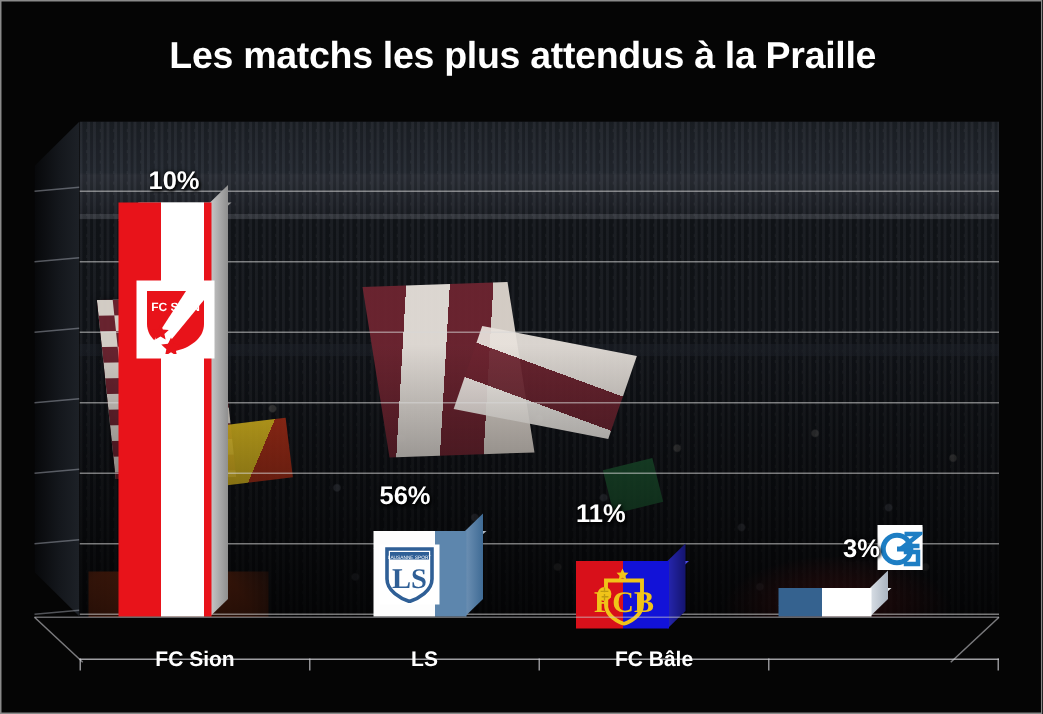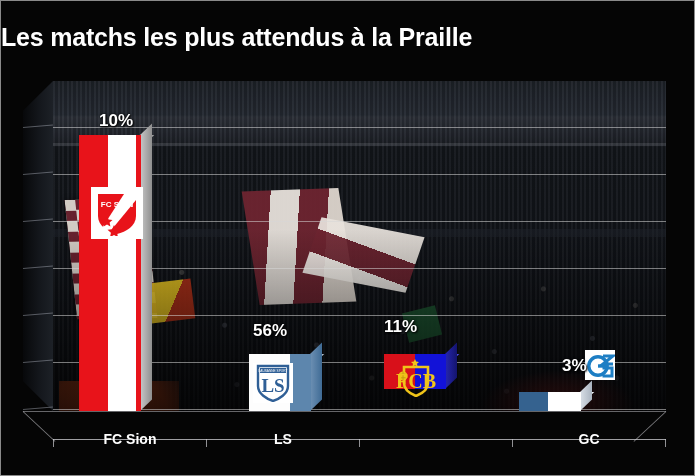--- a/index.html
+++ b/index.html
@@ -14,20 +14,21 @@
     width: 695px; height: 476px;
     background: #050505;
     border: 1px solid #8a8a8a;
   }
 
   
   #chart-title {
     position: absolute;
     left: 0; top: 22px;
     width: 695px;
+    text-align: center;
     color: #ffffff;
     font-size: 25px;
     font-weight: bold;
     letter-spacing: -0.2px;
     white-space: nowrap;
   }
 
   
   #plot-area {
     position: absolute;
@@ -344,36 +345,36 @@
           <path d="M3 2 H33 V22 C33 30 24 35 18 37 C12 35 3 30 3 22 Z" fill="#ffffff" stroke="#2f5f96" stroke-width="2.4"></path>
           <rect x="5" y="4" width="26" height="5" fill="#2f5f96"></rect>
           <text x="18" y="8.4" font-family="Liberation Sans, sans-serif" font-size="3.2" fill="#ffffff" text-anchor="middle">LAUSANNE SPORT</text>
           <text x="18" y="28" font-family="Liberation Serif, serif" font-size="19" font-weight="bold" fill="#2f5f96" text-anchor="middle">LS</text>
         </svg>
       </div>
     </div>
   </div>
   <div class="value-label" style="left:252px; top:320px;">56%</div>
 
-  <div class="bar-group" style="left:383px; top:353px; width:62px; height:35px;">
+  <div class="bar-group" style="left:383px; top:373px; width:62px; height:45px;">
     <div class="bar-top" style="background:linear-gradient(to right,#e0434a 0 48%,#4e4ee8 48% 100%);"></div>
     <div class="bar-side" style="background:linear-gradient(to right,#2626b0,#14146e);"></div>
     <div class="bar-front" style="background:linear-gradient(to right,#d8101a 0 50%,#1212d8 50% 100%);">
       <div class="crest crest-fcb" style="left:11px; top:2px;">
         <svg width="40" height="40" viewBox="0 0 40 40" aria-hidden="true">
           <path d="M19 2 l1.2 2.6 2.8.3-2 1.9.5 2.8-2.5-1.4-2.5 1.4.5-2.8-2-1.9 2.8-.3z" fill="#f0c419"></path>
           <path d="M8 10 H32 V26 C32 33 25 37 20 39 C15 37 8 33 8 26 Z" fill="none" stroke="#f0c419" stroke-width="2.6"></path>
           <circle cx="7" cy="19" r="4.6" fill="#f0c419"></circle>
           <path d="M4.4 17.2 l5.2 0 M4.4 20.8 l5.2 0 M7 14.6 l0 8.8" stroke="#c09a10" stroke-width=".9"></path>
           <text x="20" y="31" font-family="Liberation Serif, serif" font-size="20" font-weight="bold" fill="#f0c419" text-anchor="middle">FCB</text>
         </svg>
       </div>
     </div>
   </div>
-  <div class="value-label" style="left:383px; top:316px;">11%</div>
+  <div class="value-label" style="left:383px; top:332px;">11%</div>
 
   <div class="bar-group" style="left:518px; top:391px; width:62px; height:19px;">
     <div class="bar-top" style="background:linear-gradient(to right,#5b86b3 0 46%,#f2f5f8 46% 100%);"></div>
     <div class="bar-side" style="background:linear-gradient(to right,#d9dfe6,#aab4c0);"></div>
     <div class="bar-front" style="background:linear-gradient(to right,#35628f 0 47%,#ffffff 47% 100%);"></div>
   </div>
   <div class="crest crest-gc" style="left:584px; top:349px;">
     <svg width="29" height="29" viewBox="0 0 29 29" aria-hidden="true">
       <rect x="0" y="0" width="29" height="29" fill="#ffffff"></rect>
       <circle cx="12" cy="15" r="9.2" fill="none" stroke="#1d7ec4" stroke-width="3.4"></circle>
@@ -391,15 +392,15 @@
     <div class="axis-line"></div>
     <div class="axis-tick" style="left:30px"></div>
     <div class="axis-tick" style="left:183px"></div>
     <div class="axis-tick" style="left:336px"></div>
     <div class="axis-tick" style="left:489px"></div>
     <div class="axis-tick" style="left:642px"></div>
   </div>
 
   <div class="cat-label" style="left:52px; width:154px;">FC Sion</div>
   <div class="cat-label" style="left:205px; width:154px;">LS</div>
-  <div class="cat-label" style="left:511px; width:154px;">GC</div>
+  <div class="cat-label" style="left:358px; width:154px;">FC Bâle</div>
 
 </div>
 
 </body></html>

